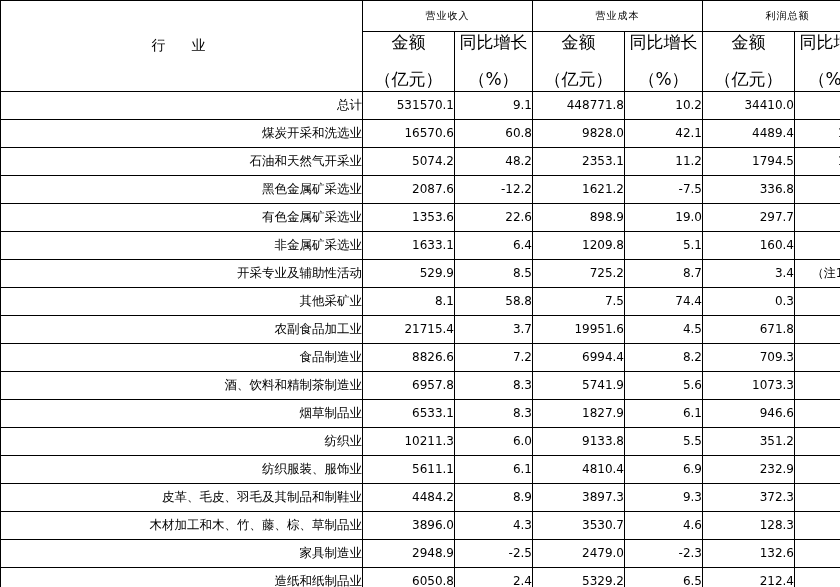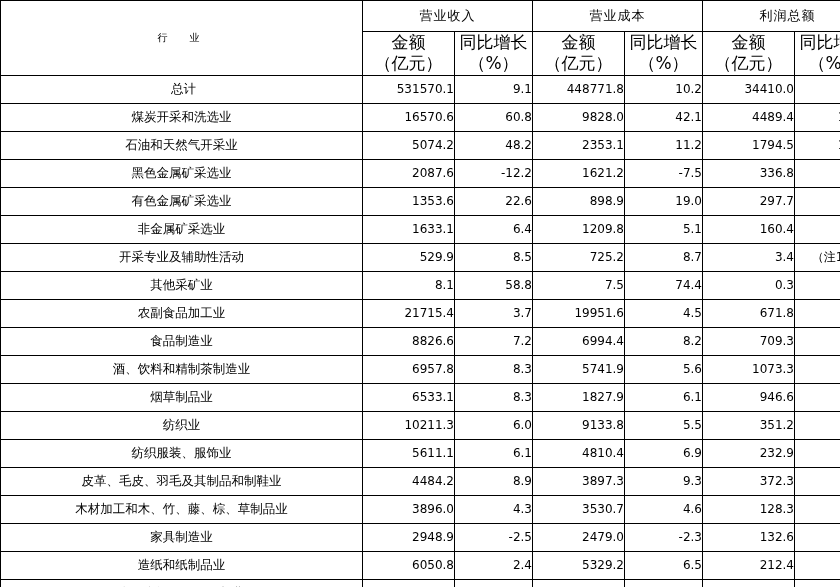--- a/index.html
+++ b/index.html
@@ -26,41 +26,41 @@
   }
   table.stat td, table.stat th {
     border: 1px solid #000;
     padding: 0;
     font-weight: normal;
     vertical-align: middle;
   }
   
   .hdr-group {
     text-align: center;
-    font-size: 13px;
+    font-size: 10px;
     height: 30px;
     letter-spacing: 1px;
   }
   .hdr-industry {
     text-align: center;
-    font-size: 10px;
+    font-size: 14px;
     letter-spacing: 6px;
   }
   .hdr-sub {
     text-align: center;
     font-size: 17px;
     line-height: 1.25;
     height: 42px;
     padding: 2px 0;
   }
   .hdr-sub .l1 { display: block; }
-  .hdr-sub .l2 { display: block; }
+  .hdr-sub .l2 { display: block; margin-top: 16px; }
 
   .row-name {
-    text-align: center;
+    text-align: right;
     padding-left: 10px;
     height: 27px;
     font-size: 12.5px;
     white-space: nowrap;
   }
   .row-name.total {
     padding-left: 4px;
   }
   .num {
     text-align: right;

